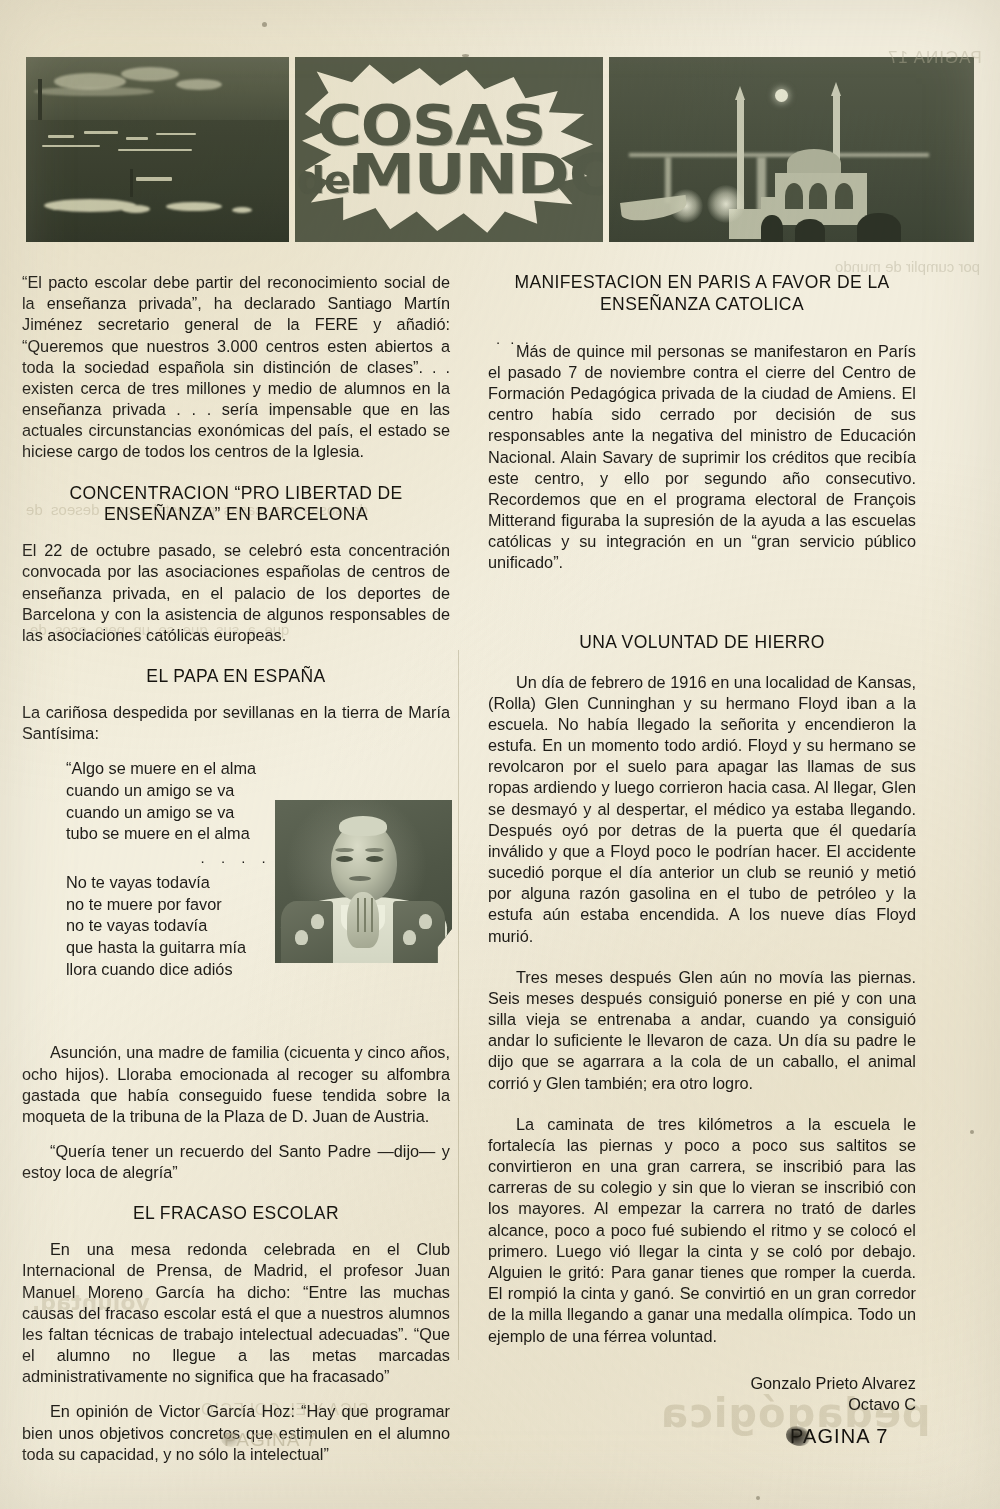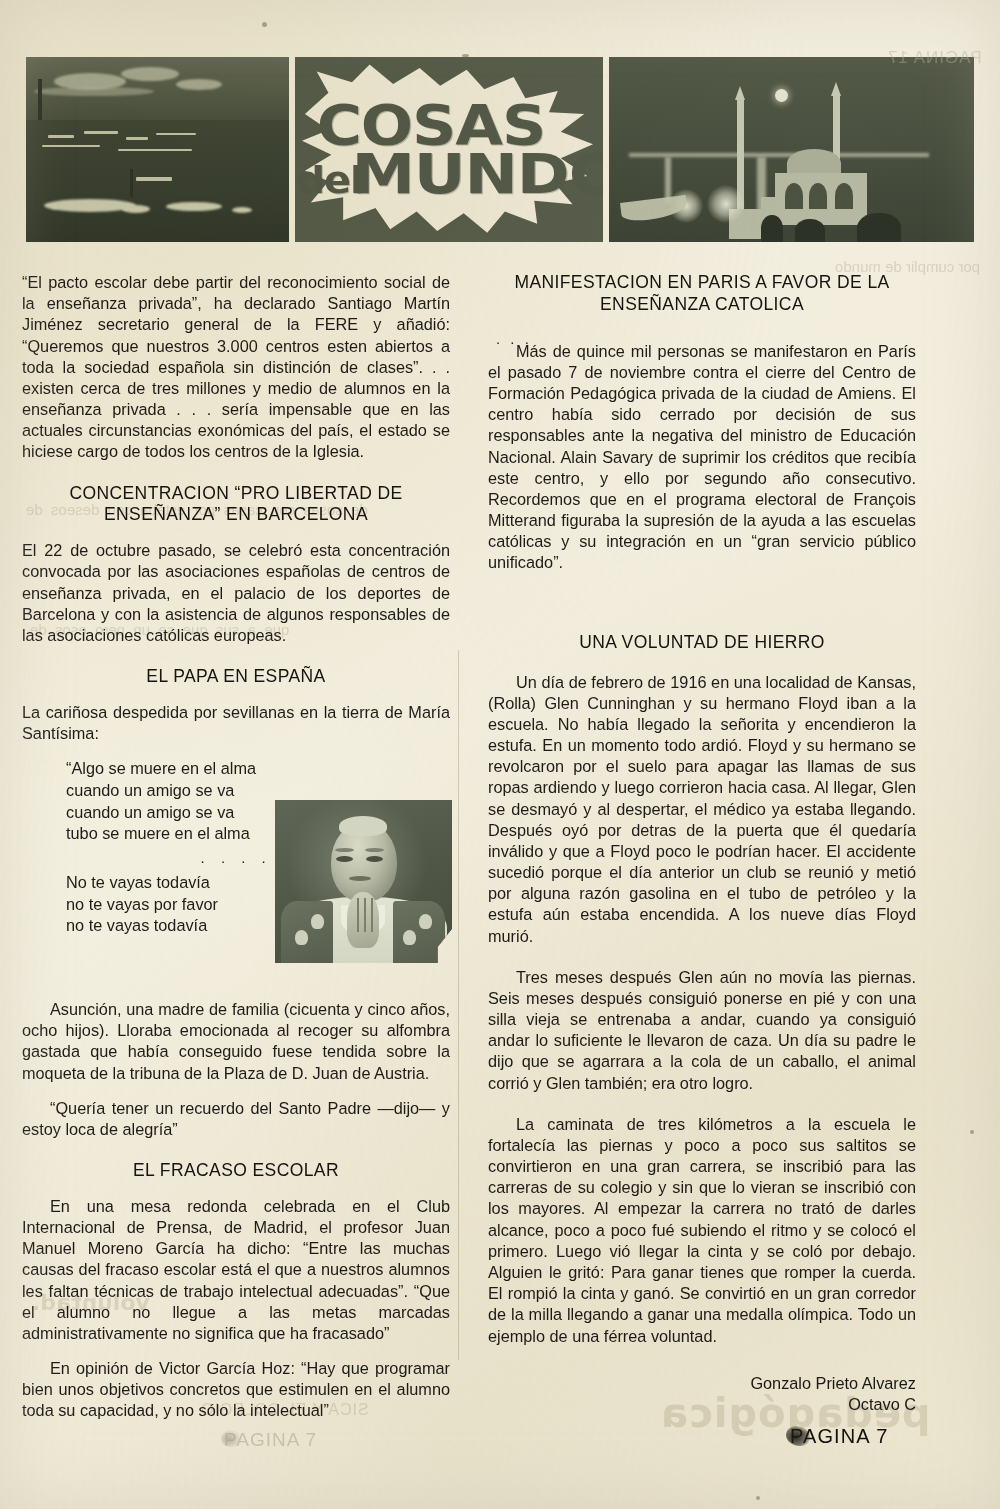--- a/index.html
+++ b/index.html
@@ -529,22 +529,24 @@
 
     <p class="body noindent">La cariñosa despedida por sevillanas en la tierra de María Santísima:</p>
 
     <div id="poem">
       <div class="verse">“Algo se muere en el alma</div>
       <div class="verse">cuando un amigo se va</div>
       <div class="verse">cuando un amigo se va</div>
       <div class="verse">tubo se muere en el alma</div>
       <div class="dots">. . . . . . . . .</div>
       <div class="verse">No te vayas todavía</div>
-      <div class="verse">no te vayas por favor</div>
+      <div class="verse">no te muere por favor</div>
       <div class="verse">no te vayas todavía</div>
+      <div class="verse">que hasta la guitarra mía</div>
+      <div class="verse">llora cuando dice adiós</div>
     </div>
 
     <div style="height:52px"></div>
 
     <p class="body">Asunción, una madre de familia (cicuenta y cinco años, ocho hijos). Lloraba emocionada al recoger su alfombra gastada que había conseguido fuese tendida sobre la moqueta de la tribuna de la Plaza de D. Juan de Austria.</p>
 
     <p class="body">“Quería tener un recuerdo del Santo Padre —dijo— y estoy loca de alegría”</p>
 
     <h2 class="section-head">EL FRACASO ESCOLAR</h2>
 

